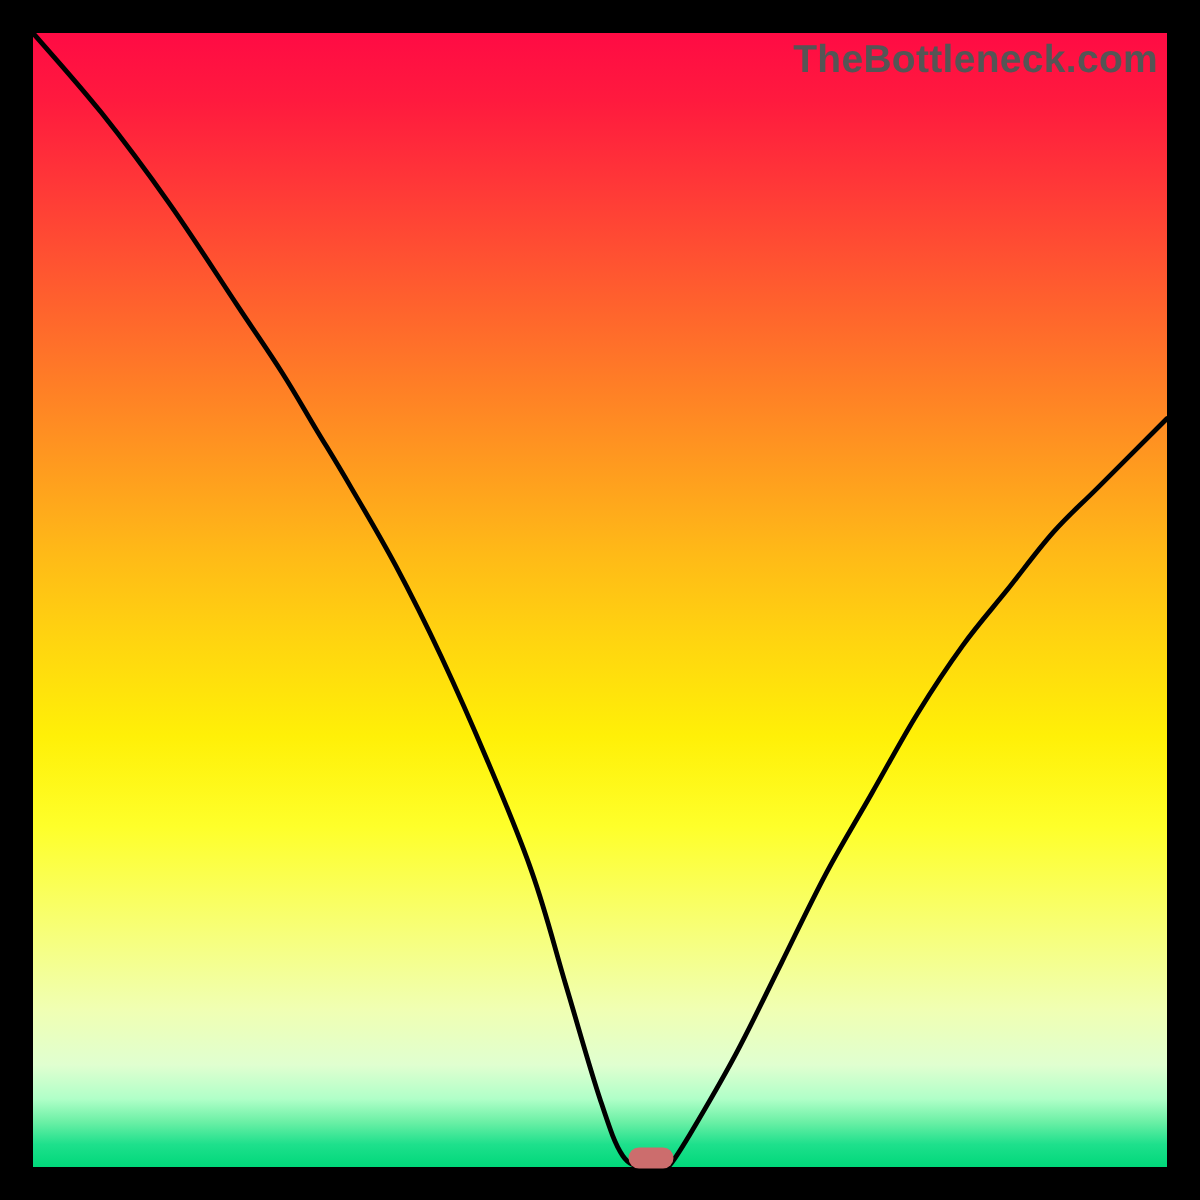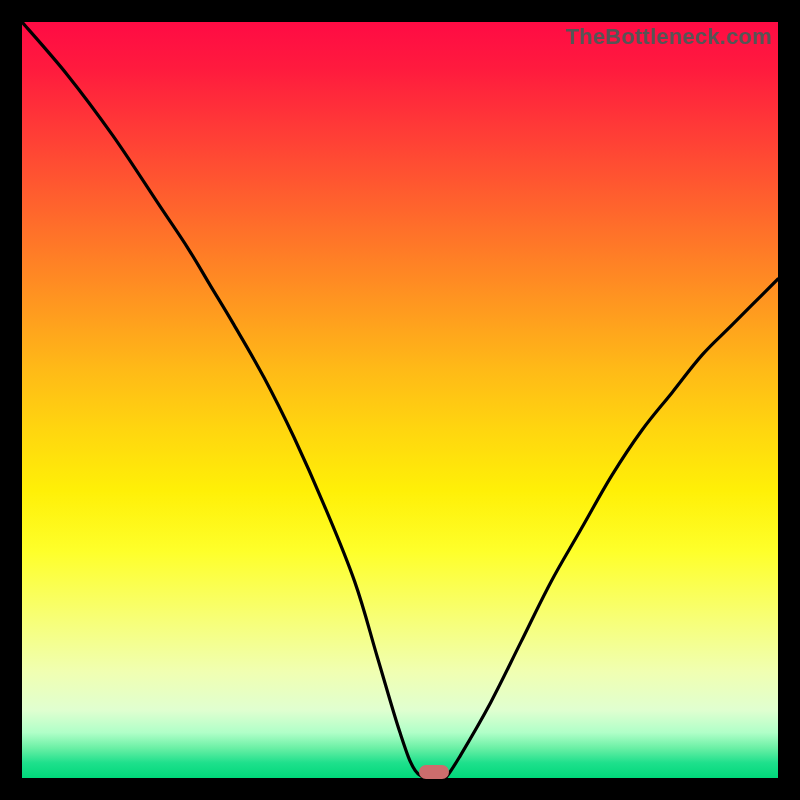--- a/index.html
+++ b/index.html
@@ -34,21 +34,21 @@
       #6cf0a6 96%,
       #1ee08c 98%,
       #00d87a 100%
     );
   }
   .attribution {
     position: absolute;
     top: 2px;
     right: 6px;
     font-family: Arial, Helvetica, sans-serif;
-    font-size: 22px;
+    font-size: 26px;
     font-weight: bold;
     color: #555;
     letter-spacing: 0.2px;
     user-select: none;
   }
   svg.curve {
     position: absolute;
     left: 0; top: 0;
     width: 100%; height: 100%;
   }

